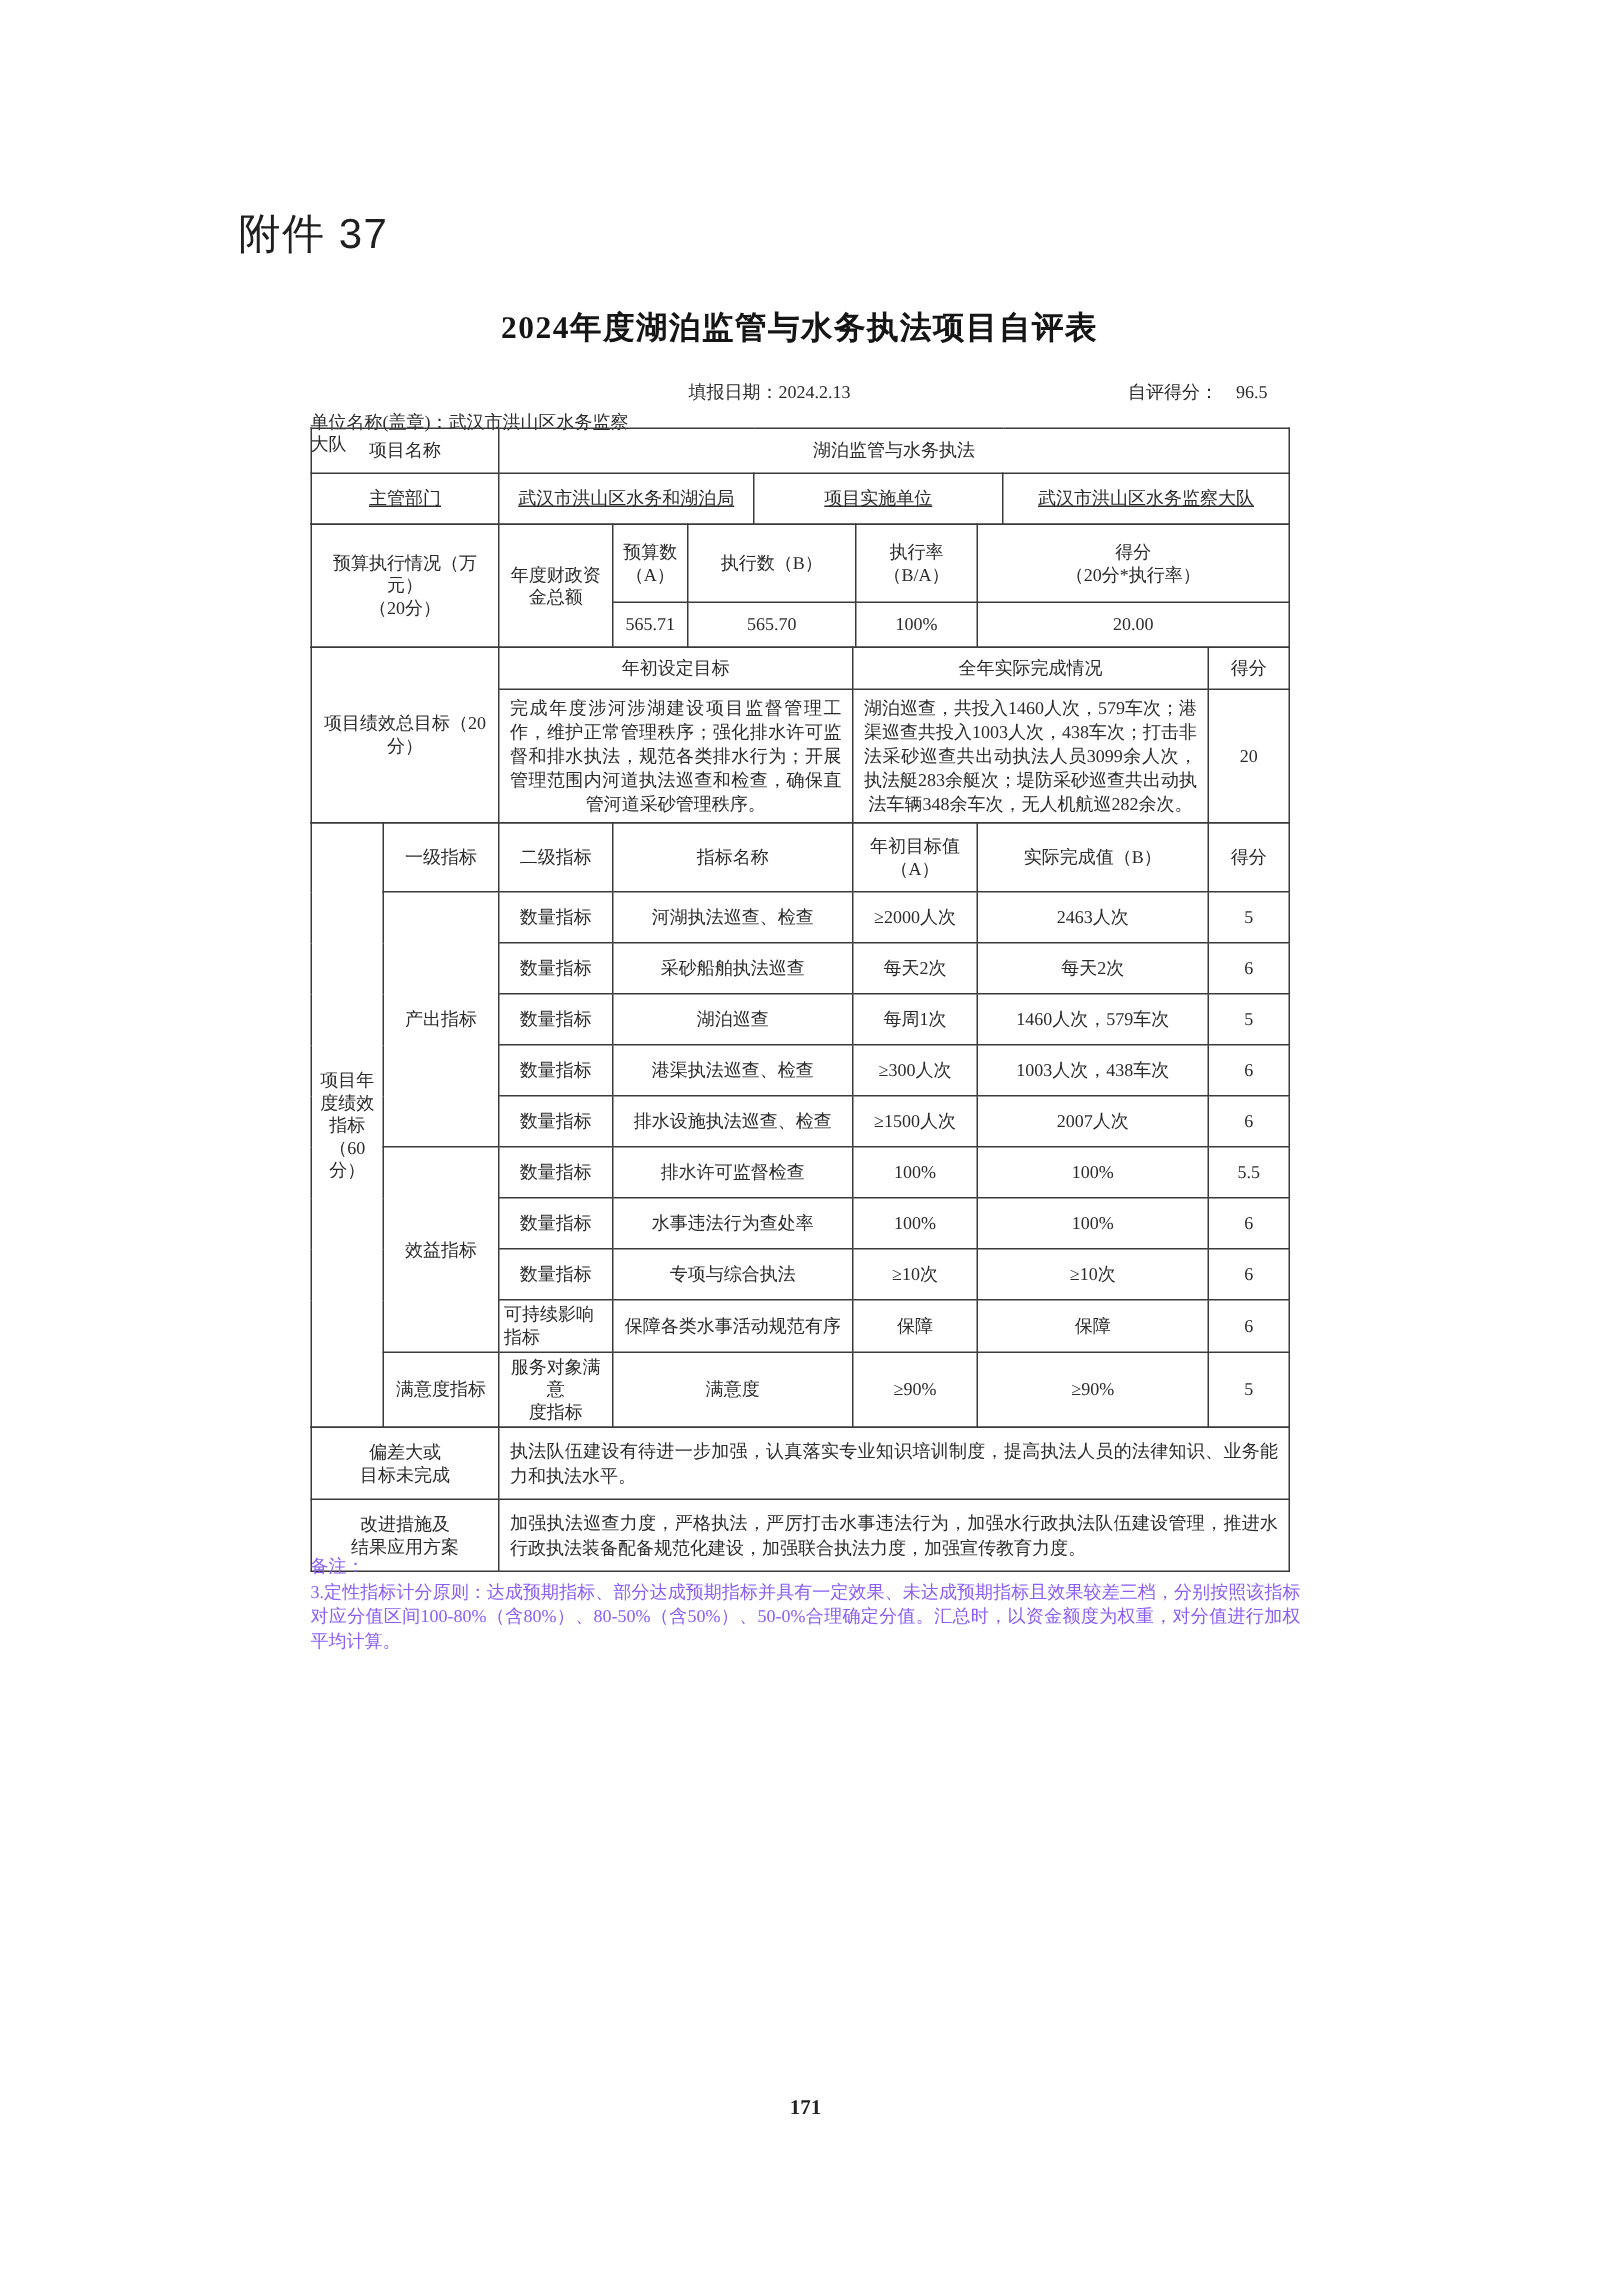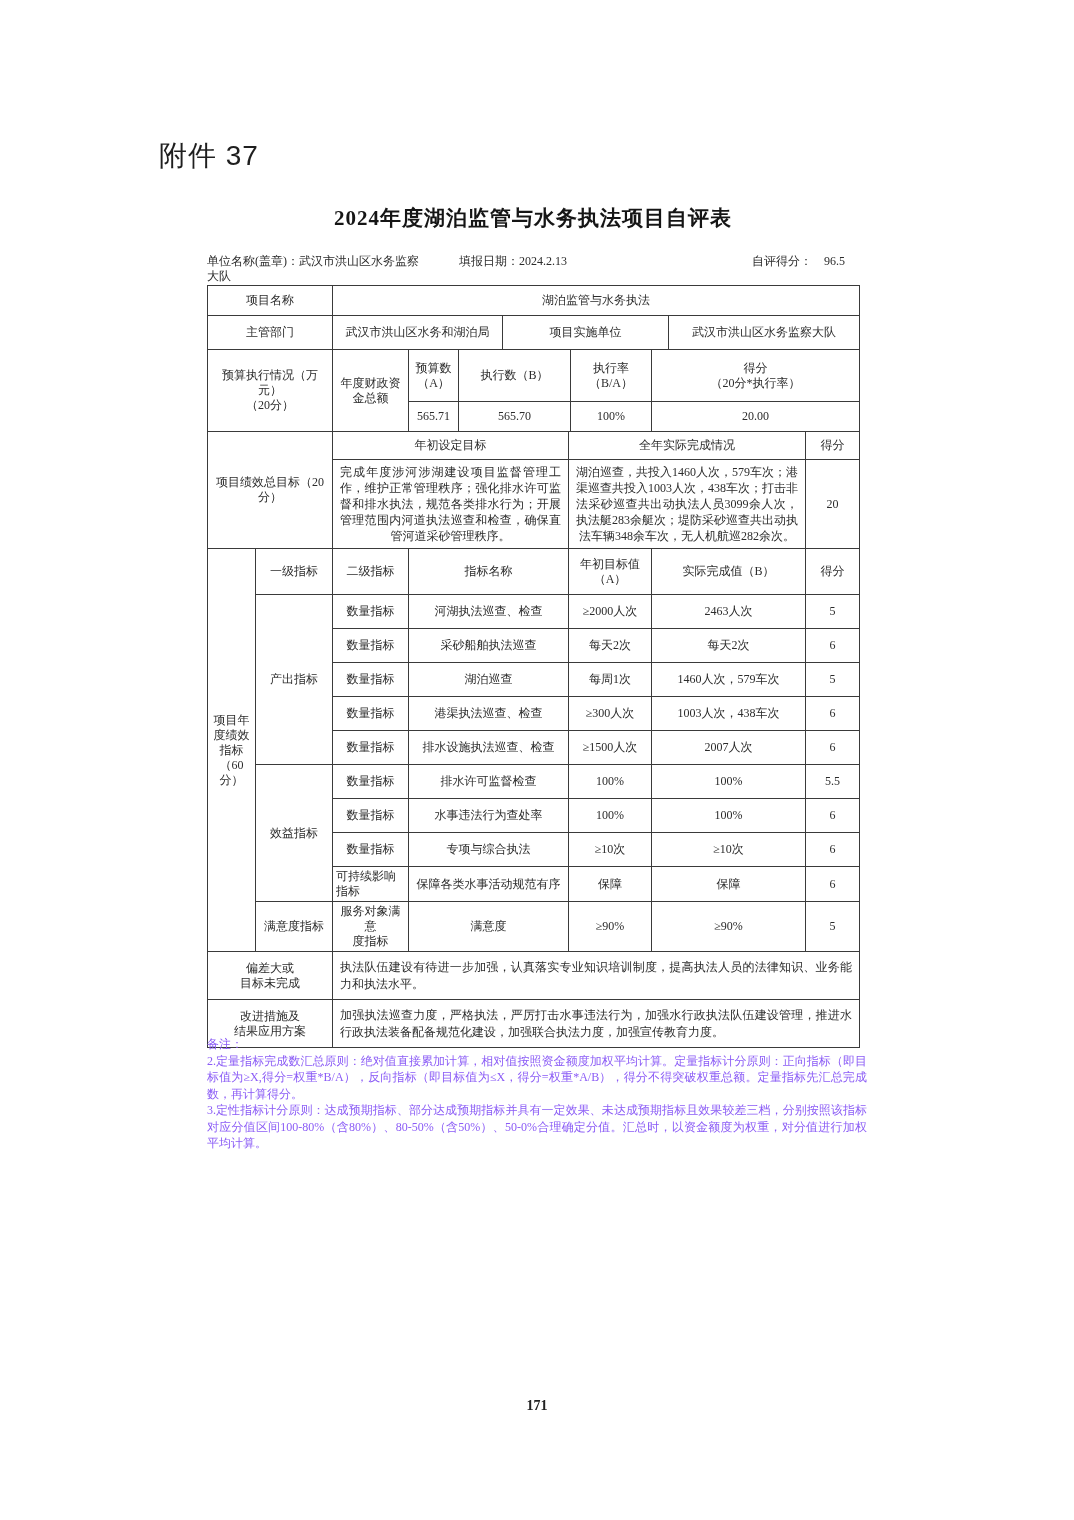--- a/index.html
+++ b/index.html
@@ -20,21 +20,21 @@
   .doc-title {
     position: absolute; left: 207px; top: 204px; width: 652px;
     text-align: center; font-size: 21px; font-weight: bold;
     letter-spacing: 1px; color: #151515;
   }
   .head-info {
     position: absolute; left: 207px; top: 254px; width: 652px;
     display: flex; align-items: flex-start;
     font-size: 12px; line-height: 15px; color: #2b2b2b;
   }
-  .head-unit  { width: 212px; }
+  .head-unit  { width: 212px; margin-top: 20px; }
   .head-date  { flex: 1; padding-left: 40px; }
   .head-score { padding-right: 14px; white-space: pre; }
 
   .tablewrap { position: absolute; left: 207px; top: 285px; width: 652px; }
   table {
     width: 652px; border-collapse: collapse; table-layout: fixed;
     font-size: 12px; color: #2b2b2b;
   }
   table + table { margin-top: -1px; }
   td, th {
@@ -47,21 +47,21 @@
   }
   .pre { white-space: pre-line; }
   .just {
     text-align: justify; text-align-last: center;
     padding: 4px 7px; line-height: 16px;
   }
   .leftjust {
     text-align: justify; text-align-last: left;
     padding: 4px 7px; line-height: 17px;
   }
-  .h30 { height: 30px; } .h34 { height: 34px; } .h52 { height: 52px; }
+  .h30 { height: 30px; } .h34 { height: 34px; text-decoration: underline; } .h52 { height: 52px; }
   .h28 { height: 28px; } .h88 { height: 88px; } .h46 { height: 46px; }
   .h48 { height: 48px; }
   .ind-row td { height: 34px; }
 
   .notes {
     position: absolute; left: 207px; top: 1036px; width: 660px;
     font-size: 12px; line-height: 16.5px; color: #8b5cf6;
     text-align: justify; text-align-last: left;
   }
   .notes .nt { text-align: left; }
@@ -272,17 +272,16 @@
 结果应用方案</td>
       <td class="leftjust">加强执法巡查力度，严格执法，严厉打击水事违法行为，加强水行政执法队伍建设管理，推进水行政执法装备配备规范化建设，加强联合执法力度，加强宣传教育力度。</td>
     </tr>
   </tbody>
     </table>
 
 </div>
 
 <div class="notes">
   <div class="nt">备注：</div>
-  <div>2.定量指标完成数汇总原则：绝对值直接累加计算，相对值按照资金额度加权平均计算。定量指标计分原则：正向指标（即目标值为≥X,得分=权重*B/A），反向指标（即目标值为≤X，得分=权重*A/B），得分不得突破权重总额。定量指标先汇总完成数，再计算得分。</div>
   <div>3.定性指标计分原则：达成预期指标、部分达成预期指标并具有一定效果、未达成预期指标且效果较差三档，分别按照该指标对应分值区间100-80%（含80%）、80-50%（含50%）、50-0%合理确定分值。汇总时，以资金额度为权重，对分值进行加权平均计算。</div>
 </div>
 
 <div class="page-num">171</div>
 
 </body></html>

